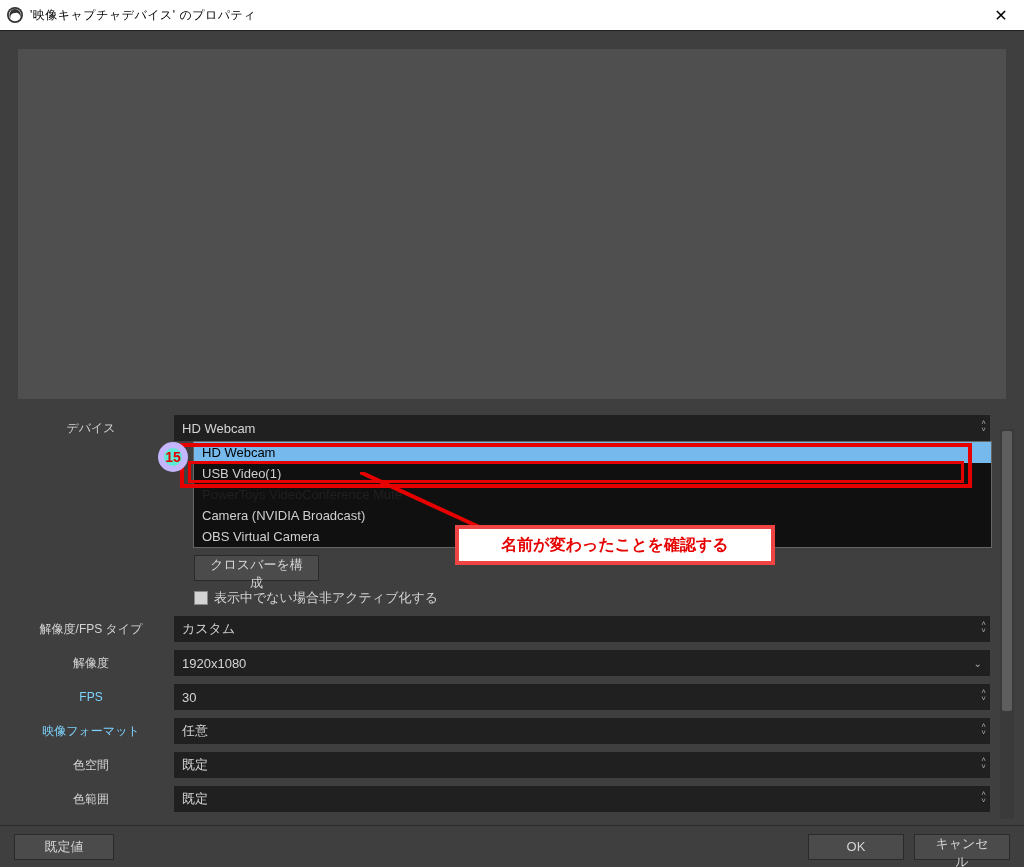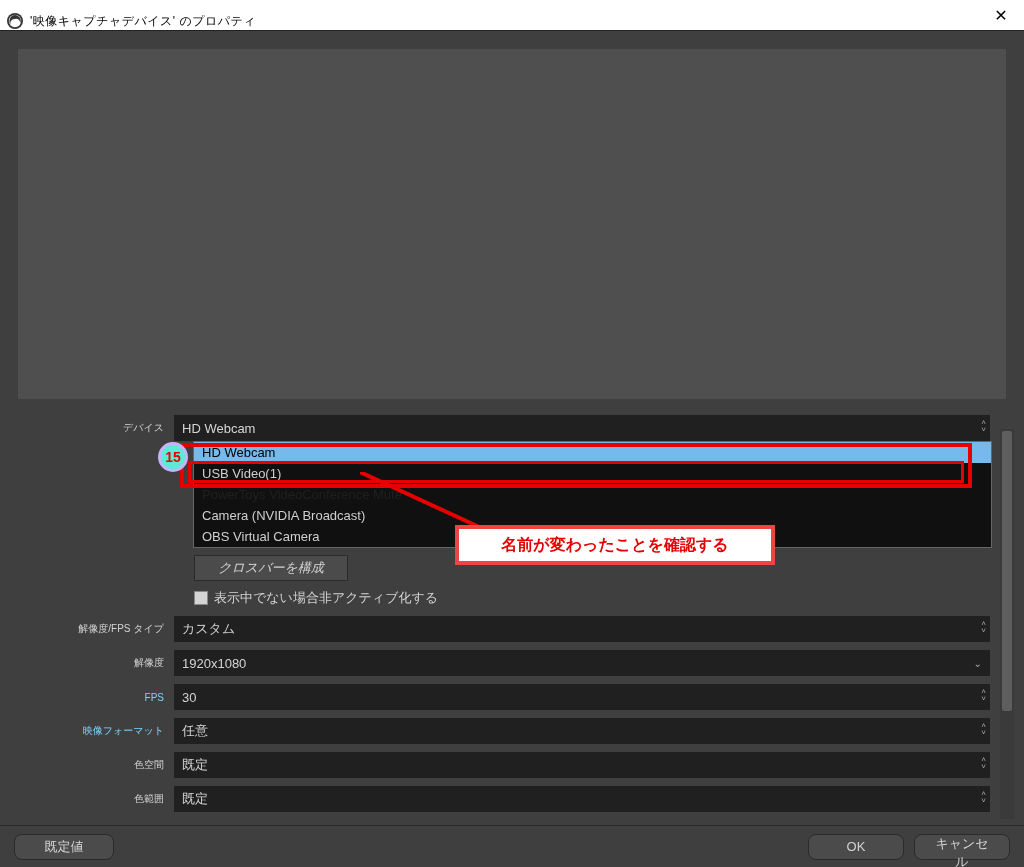--- a/index.html
+++ b/index.html
@@ -11,21 +11,21 @@
     width: 1024px;
     height: 867px;
     overflow: hidden;
     position: relative;
   }
   .titlebar {
     background: #ffffff;
     color: #000000;
     height: 30px;
     display: flex;
-    align-items: flex-end;
+    align-items: center;
     padding: 0 6px;
     position: relative;
   }
   .titlebar .obs-icon {
     width: 18px;
     height: 18px;
     margin-right: 6px;
     display: flex;
     align-items: center;
     justify-content: center;
@@ -63,23 +63,23 @@
     padding-left: 18px;
     padding-right: 34px;
   }
   .form-row {
     display: flex;
     align-items: center;
     margin-bottom: 8px;
   }
   .form-label {
     width: 156px;
-    text-align: right;
+    text-align: center;
     padding-right: 10px;
-    font-size: 10px;
+    font-size: 12px;
     color: #d4d4d4;
   }
   .form-label.red {
     color: #7dd3fc;
   }
   .form-control {
     flex: 1;
     height: 26px;
     background: #202020;
     border: none;
@@ -136,21 +136,21 @@
   }
 
   .annotation-marker {
     position: absolute;
     left: 158px;
     top: 442px;
     width: 30px;
     height: 30px;
     border-radius: 50%;
     background: #5eead4;
-    border: 3px solid #c4b5fd;
+    border: 6px solid #c4b5fd;
     display: flex;
     align-items: center;
     justify-content: center;
     color: #e60000;
     font-weight: bold;
     font-size: 14px;
     z-index: 20;
   }
   .annotation-box-outer {
     position: absolute;
@@ -228,21 +228,21 @@
     right: 0;
     bottom: 0;
     height: 42px;
     background: #3f3f3f;
     border-top: 1px solid #2a2a2a;
     display: flex;
     align-items: center;
     padding: 0 14px;
   }
   .bottom-bar .spacer { flex: 1; }
-  .bottom-bar .btn { width: 96px; margin-left: 10px; border-radius: 8px; }
+  .bottom-bar .btn { width: 96px; margin-left: 10px; }
   .bottom-bar .btn.defaults { width: 100px; margin-left: 0; }
   .scrollbar-track {
     position: absolute;
     right: 10px;
     top: 398px;
     width: 14px;
     bottom: 48px;
     background: #3a3a3a;
   }
   .scrollbar-thumb {
@@ -290,21 +290,21 @@
         <div class="dropdown-item">USB Video(1)</div>
         <div class="dropdown-item" style="color:#202020;">PowerToys VideoConference Mute</div>
         <div class="dropdown-item">Camera (NVIDIA Broadcast)</div>
         <div class="dropdown-item">OBS Virtual Camera</div>
       </div>
     </div>
 
     <div style="height:106px;"></div>
 
     <div class="sub-buttons">
-      <button class="btn" style="width:154px;font-style:italic;">クロスバーを構成</button>
+      <button class="btn" style="width:125px;">クロスバーを構成</button>
     </div>
 
     <div class="checkbox-row">
       <span class="checkbox"></span>
       <span>表示中でない場合非アクティブ化する</span>
     </div>
 
     <div class="form-row">
       <div class="form-label">解像度/FPS タイプ</div>
       <div class="form-control combo">

